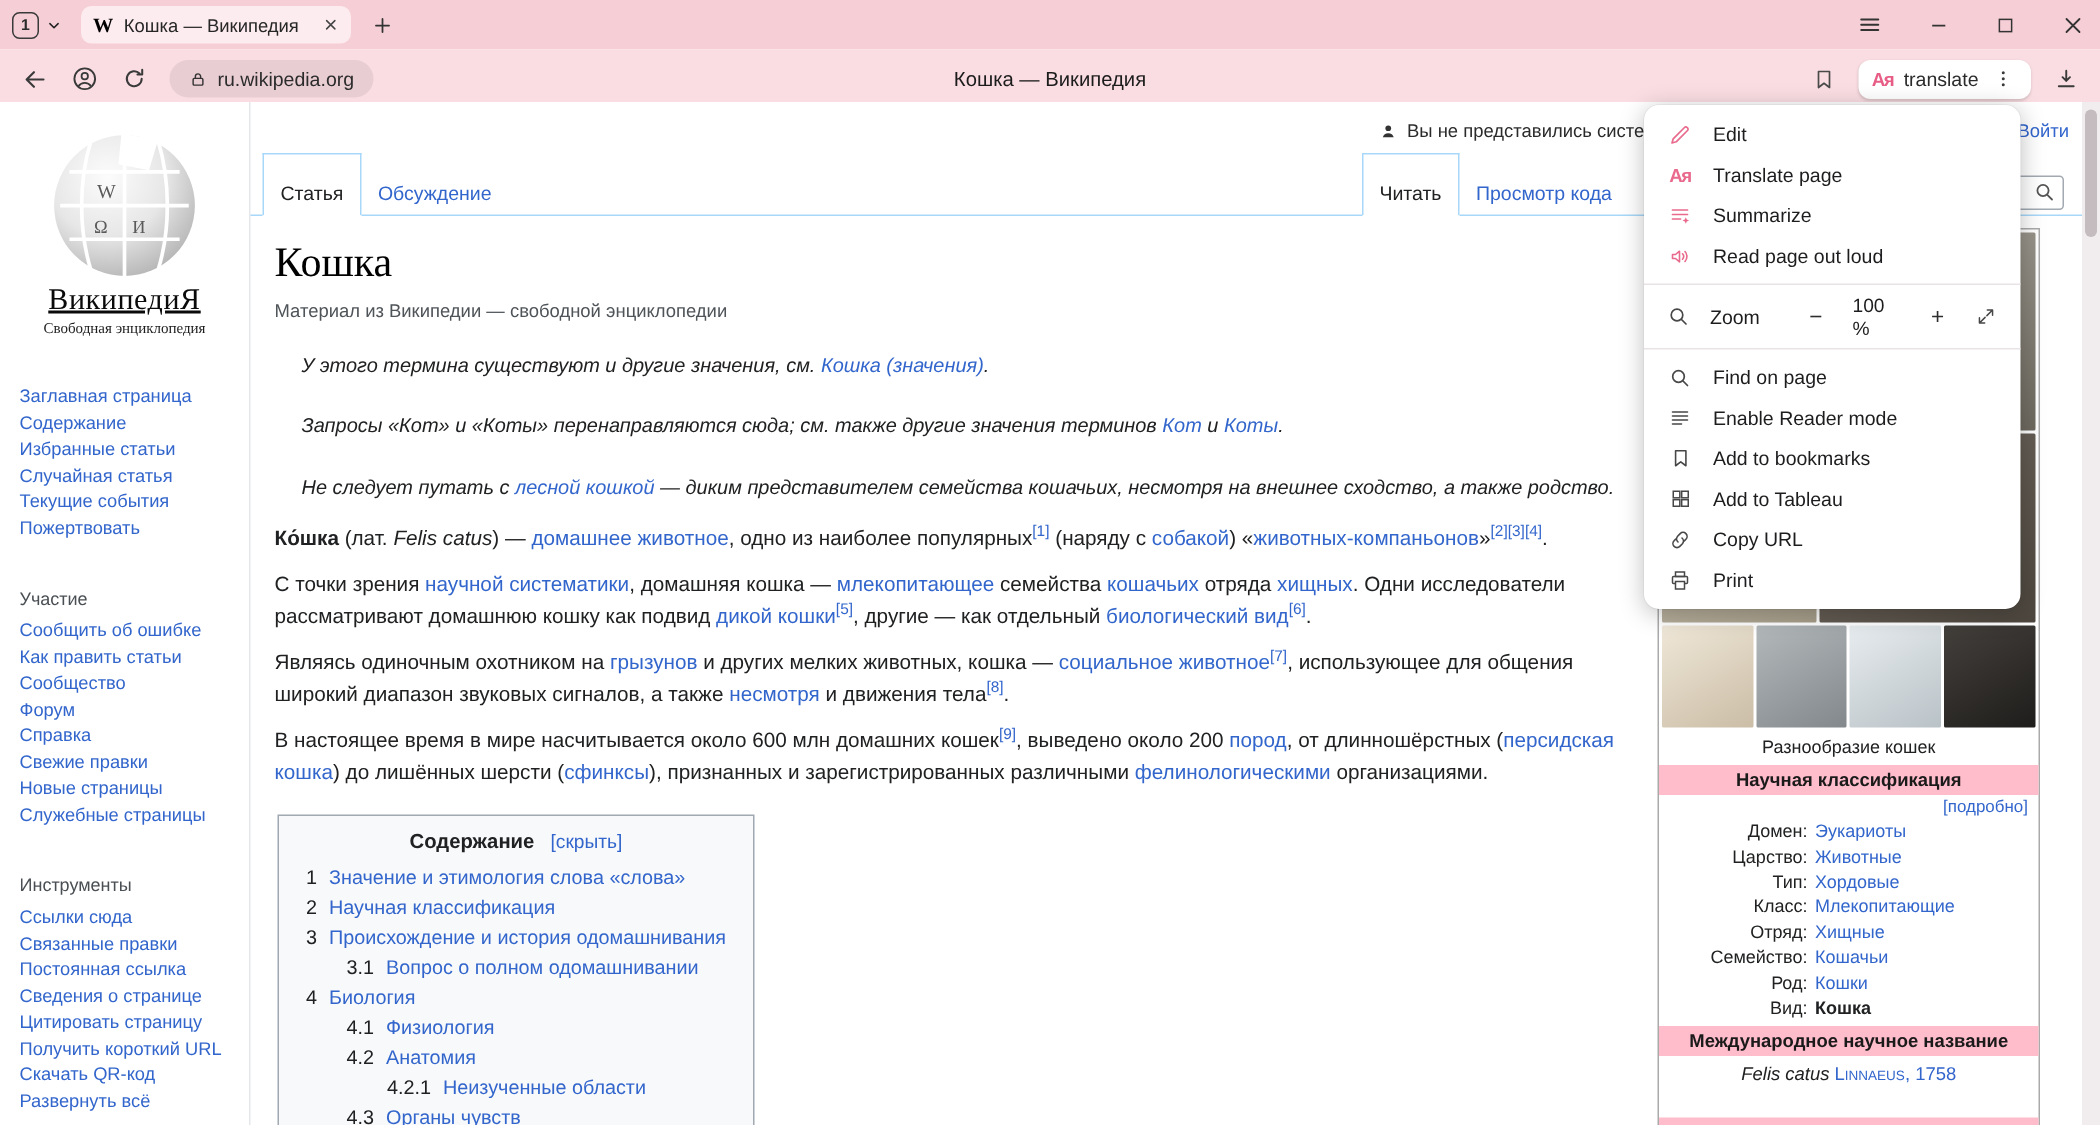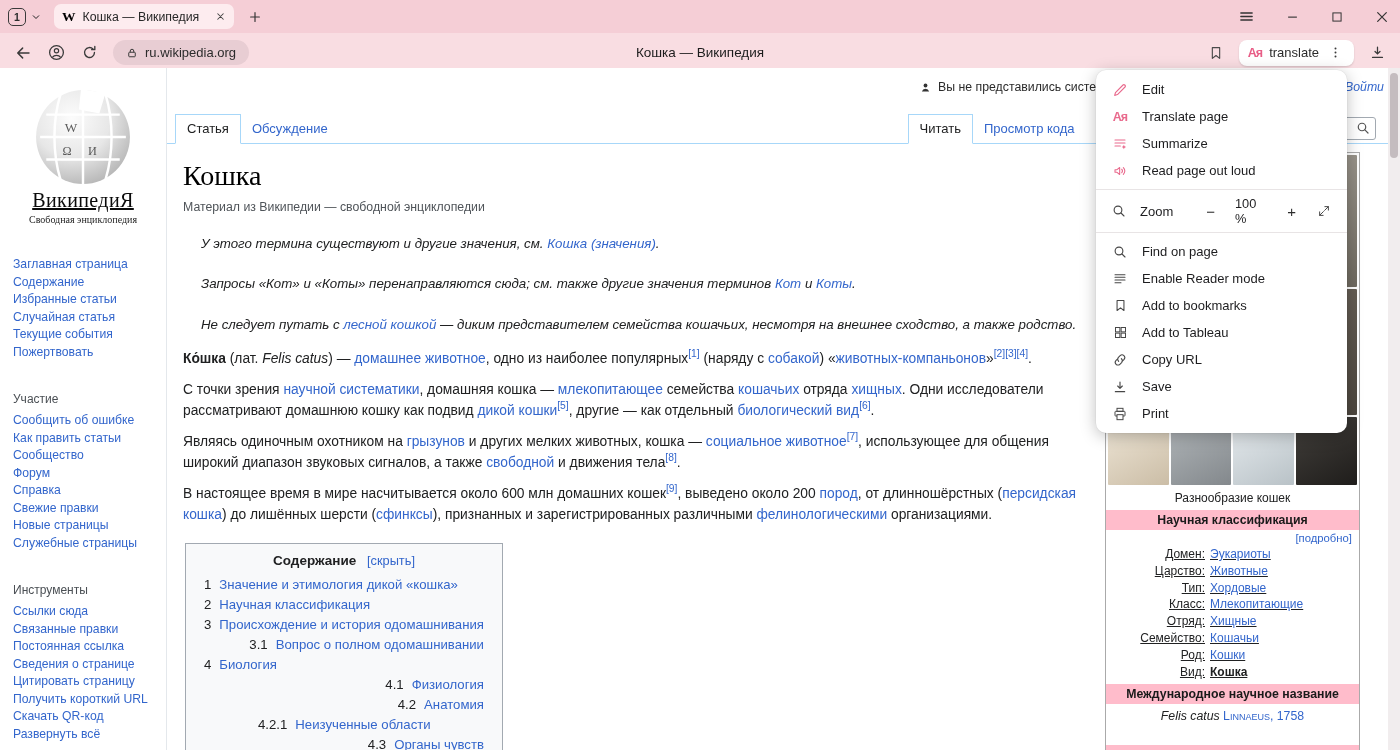--- a/index.html
+++ b/index.html
@@ -35,24 +35,24 @@
   .tagline { text-align:center; font-family:"Liberation Serif", serif; font-size:10px; color:#1d1d1d; margin-top:2px; }
   .sgroup { padding:0 6px 0 13px; margin-top:31px; }
   .sgroup h3 { font-size:12px; color:#4a4f54; font-weight:normal; margin-bottom:6px; }
   .sgroup ul { list-style:none; }
   .sgroup li { font-size:12.2px; line-height:17.5px; }
   .sl { color:#3366cc; cursor:pointer; text-decoration:none; }
 
   .main { position:absolute; left:166px; top:0; right:0; bottom:0; border-left:1px solid #e4e8ec; }
   .personal { position:absolute; top:12px; left:752px; display:flex; align-items:center; gap:6px; font-size:12.3px; color:#2b2b2b; }
   .personal .picon { color:#333; display:flex; }
-  .login { position:absolute; top:12px; left:1178px; font-size:12.3px; color:#3366cc; cursor:pointer;font-style:italic; }
+  .login { position:absolute; top:12px; left:1178px; font-size:12.3px; color:#3366cc; cursor:pointer; }
 
   .atabs { position:absolute; top:46px; left:0; right:0; height:30px; display:flex; align-items:flex-end; border-bottom:1px solid #a7d7f9; padding-left:8px; }
-  .atab { font-size:13px; padding:6px 11px 7px; color:#3366cc; cursor:pointer; white-space:nowrap; }
+  .atab { font-size:13px; padding:18px 11px 7px; color:#3366cc; cursor:pointer; white-space:nowrap; }
   .atab.on { background:#fff; border:1px solid #a7d7f9; border-bottom:1px solid #fff; margin-bottom:-1px; color:#202122; }
   .atabs-right { margin-left:auto; display:flex; align-items:flex-end; }
   .searchwrap { margin:0 12px 3px 18px; position:relative; }
   .searchwrap input { width:200px; height:23px; border:1px solid #a2a9b1; border-radius:3px; padding:0 26px 0 8px; font-size:12px; font-family:"Liberation Sans",sans-serif; }
   .searchwrap .mag { position:absolute; right:5px; top:3px; color:#555; display:flex; cursor:pointer; }
 
   .article { position:absolute; top:77px; left:0; right:0; bottom:0; padding:14px 16px 0; }
   h1.title { font-family:"Liberation Serif", serif; font-weight:normal; font-size:28px; color:#000; line-height:1.2; }
   .subtitle { font-size:12.3px; color:#4f5459; margin-top:7px; }
   .hatnotes { margin:15px 0 0 18px; width:900px; }
@@ -62,40 +62,40 @@
   .wl { color:#3366cc; cursor:pointer; text-decoration:none; }
   sup.ref { color:#3366cc; font-size:10.3px; line-height:0; cursor:pointer; }
 
   .toc { display:inline-block; border:1px solid #a2a9b1; background:#f8f9fa; padding:9px 18px 16px; margin:8px 0 0 2px; min-width:312px; }
   .tochead { text-align:center; font-size:13.5px; margin-bottom:7px; }
   .tochead b { color:#202122; }
   .tochead a { color:#3366cc; margin-left:7px; font-size:12.8px; cursor:pointer; }
   .tocrow { font-size:13.2px; line-height:20px; }
   .tocrow .n { color:#202122; margin-right:8px; }
   .tocrow a { color:#3366cc; cursor:pointer; }
-  .lvl2 { padding-left:27px;text-align:right; }
+  .lvl2 { padding-left:27px; }
   .lvl3 { padding-left:54px; }
 
   .infobox { position:absolute; top:84px; left:938px; width:255px; border:1px solid #aaa; background:#fff; font-size:12px; }
   .collage { display:grid; grid-template-columns:repeat(12,1fr); gap:2px; padding:2px; }
   .cell { border-radius:1px; }
   .c1 { grid-column:span 7; height:132px; background:linear-gradient(135deg,#c3a685,#8d7354); }
   .c2 { grid-column:span 5; height:132px; background:linear-gradient(160deg,#a39e95,#6e695f); }
   .c3 { grid-column:span 5; height:126px; background:linear-gradient(150deg,#d4ccba,#a79e8a); }
   .c4 { grid-column:span 7; height:126px; background:linear-gradient(140deg,#7b7268,#4c463e); }
   .c5 { grid-column:span 3; height:68px; background:linear-gradient(150deg,#efe7d8,#cbbda6); }
   .c6 { grid-column:span 3; height:68px; background:linear-gradient(150deg,#b3b8bb,#83888c); }
   .c7 { grid-column:span 3; height:68px; background:linear-gradient(150deg,#e7ecef,#b9c2c7); }
   .c8 { grid-column:span 3; height:68px; background:linear-gradient(150deg,#43403c,#1f1d1b); }
   .cap { text-align:center; padding:4px 2px 5px; font-size:12px; }
   .pinkhead { background:#ffbccb; text-align:center; font-weight:bold; padding:3px 2px; font-size:12.3px; color:#1a1a1a; }
   .detrow { text-align:right; padding:2px 7px 1px; font-size:11.3px; }
   .detrow a { color:#3366cc; cursor:pointer; }
   .taxo { padding:1px 6px 4px; }
-  .taxorow { display:flex; line-height:16.8px;text-decoration:underline; }
+  .taxorow { display:flex; line-height:16.8px; }
   .taxorow .tl { width:98px; text-align:right; padding-right:5px; }
   .taxorow .tv a { color:#3366cc; cursor:pointer; }
   .binom { text-align:center; padding:5px 2px 22px; font-size:12.3px; }
   .sc { font-variant:small-caps; }
 
   .scrollbar { position:absolute; top:68px; right:0; width:12px; bottom:0; background:#f1edee; }
   .thumb { position:absolute; top:5px; left:2px; width:8px; height:85px; border-radius:4px; background:#c4bcbf; cursor:pointer; }
 
   
   .menu { position:absolute; top:70px; left:1096px; width:251px; background:#fff; border-radius:10px; box-shadow:0 3px 16px rgba(0,0,0,.25), 0 0 0 .5px rgba(0,0,0,.05); padding:6px 0; z-index:100; }
@@ -315,30 +315,30 @@
 
         <div class="hatnotes">
           <div class="hatnote">У этого термина существуют и другие значения, см. <a class="wl">Кошка (значения)</a>.</div>
             <div class="hatnote">Запросы «Кот» и «Коты» перенаправляются сюда; см. также другие значения терминов <a class="wl">Кот</a> и <a class="wl">Коты</a>.</div>
             <div class="hatnote">Не следует путать с <a class="wl">лесной кошкой</a> — диким представителем семейства кошачьих, несмотря на внешнее сходство, а также родство.</div>
         </div>
 
         <div class="paras">
           <p><b>Ко́шка</b> (лат. <i>Felis catus</i>) — <a class="wl">домашнее животное</a>, одно из наиболее популярных<sup class="ref">[1]</sup> (наряду с <a class="wl">собакой</a>) «<a class="wl">животных-компаньонов</a>»<sup class="ref">[2][3][4]</sup>.</p>
             <p>С точки зрения <a class="wl">научной систематики</a>, домашняя кошка — <a class="wl">млекопитающее</a> семейства <a class="wl">кошачьих</a> отряда <a class="wl">хищных</a>. Одни исследователи рассматривают домашнюю кошку как подвид <a class="wl">дикой кошки</a><sup class="ref">[5]</sup>, другие — как отдельный <a class="wl">биологический вид</a><sup class="ref">[6]</sup>.</p>
-            <p>Являясь одиночным охотником на <a class="wl">грызунов</a> и других мелких животных, кошка — <a class="wl">социальное животное</a><sup class="ref">[7]</sup>, использующее для общения широкий диапазон звуковых сигналов, а также <a class="wl">свободной</a> и движения тела<sup class="ref">[8]</sup>.</p>
+            <p>Являясь одиночным охотником на <a class="wl">грызунов</a> и других мелких животных, кошка — <a class="wl">социальное животное</a><sup class="ref">[7]</sup>, использующее для общения широкий диапазон звуковых сигналов, а также <a class="wl">несмотря</a> и движения тела<sup class="ref">[8]</sup>.</p>
             <p>В настоящее время в мире насчитывается около 600 млн домашних кошек<sup class="ref">[9]</sup>, выведено около 200 <a class="wl">пород</a>, от длинношёрстных (<a class="wl">персидская кошка</a>) до лишённых шерсти (<a class="wl">сфинксы</a>), признанных и зарегистрированных различными <a class="wl">фелинологическими</a> организациями.</p>
         </div>
 
         <div class="toc">
           <div class="tochead">
             <b>Содержание</b>
             <a>[скрыть]</a>
           </div>
-          <div class="tocrow"><span class="n">1</span><a>Значение и этимология дикой «кошка»</a></div>
+          <div class="tocrow"><span class="n">1</span><a>Значение и этимология слова «слова»</a></div>
           <div class="tocrow"><span class="n">2</span><a>Научная классификация</a></div>
           <div class="tocrow"><span class="n">3</span><a>Происхождение и история одомашнивания</a></div>
           <div class="tocrow lvl2"><span class="n">3.1</span><a>Вопрос о полном одомашнивании</a></div>
           <div class="tocrow"><span class="n">4</span><a>Биология</a></div>
           <div class="tocrow lvl2"><span class="n">4.1</span><a>Физиология</a></div>
           <div class="tocrow lvl2"><span class="n">4.2</span><a>Анатомия</a></div>
           <div class="tocrow lvl3"><span class="n">4.2.1</span><a>Неизученные области</a></div>
           <div class="tocrow lvl2"><span class="n">4.3</span><a>Органы чувств</a></div>
           
         </div>
@@ -504,28 +504,20 @@
           <svg width="16" height="16" viewBox="0 0 24 24">
             <path d="M10 14a4.2 4.2 0 0 1-.4-5.8l2.6-2.6a4 4 0 0 1 5.7 5.7l-1.6 1.6" fill="none" stroke="currentColor" stroke-width="1.6" stroke-linecap="round"></path>
             <path d="M14 10a4.2 4.2 0 0 1 .4 5.8l-2.6 2.6a4 4 0 0 1-5.7-5.7l1.6-1.6" fill="none" stroke="currentColor" stroke-width="1.6" stroke-linecap="round"></path>
           </svg>
         </span>
       <span>Copy URL</span>
     </div>
     <div class="mi">
       <span class="ic gray">
           <svg width="16" height="16" viewBox="0 0 24 24">
-            <path d="M12 4.5V14M8.5 10.5l3.5 3.5 3.5-3.5M5 19h14" fill="none" stroke="currentColor" stroke-width="1.7" stroke-linecap="round" stroke-linejoin="round"></path>
-          </svg>
-        </span>
-      <span>Save</span>
-    </div>
-    <div class="mi">
-      <span class="ic gray">
-          <svg width="16" height="16" viewBox="0 0 24 24">
             <rect x="7.5" y="3.5" width="9" height="4.5" fill="none" stroke="currentColor" stroke-width="1.5"></rect>
             <rect x="4.5" y="8" width="15" height="7" rx="1" fill="none" stroke="currentColor" stroke-width="1.5"></rect>
             <rect x="7.5" y="13" width="9" height="7.5" fill="#fff" stroke="currentColor" stroke-width="1.5"></rect>
           </svg>
         </span>
       <span>Print</span>
     </div>
   </div>
 
 </div>

